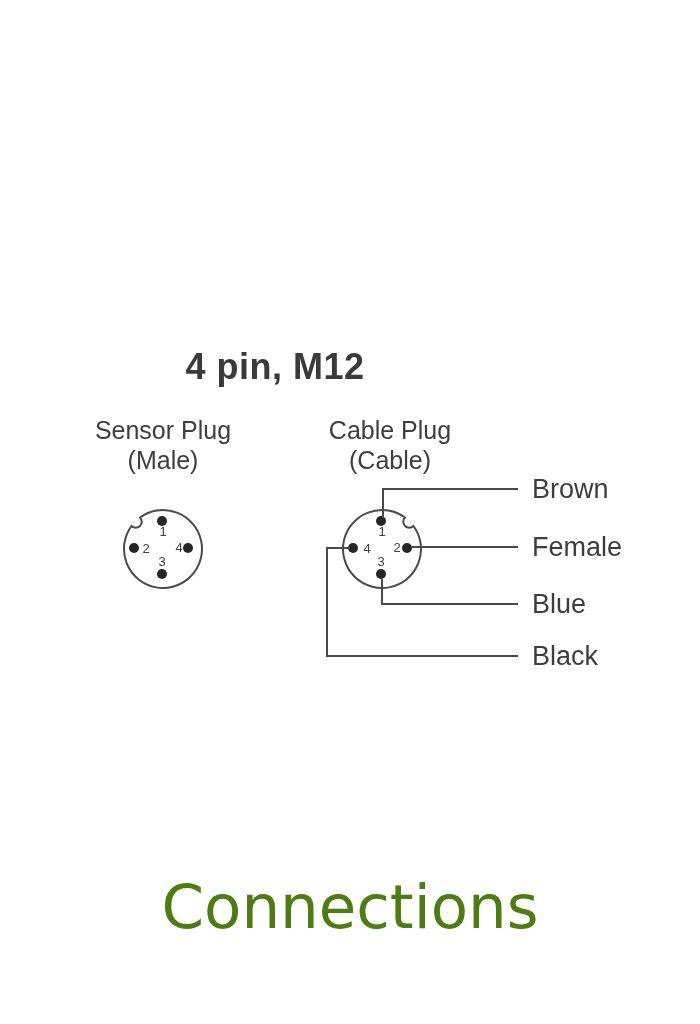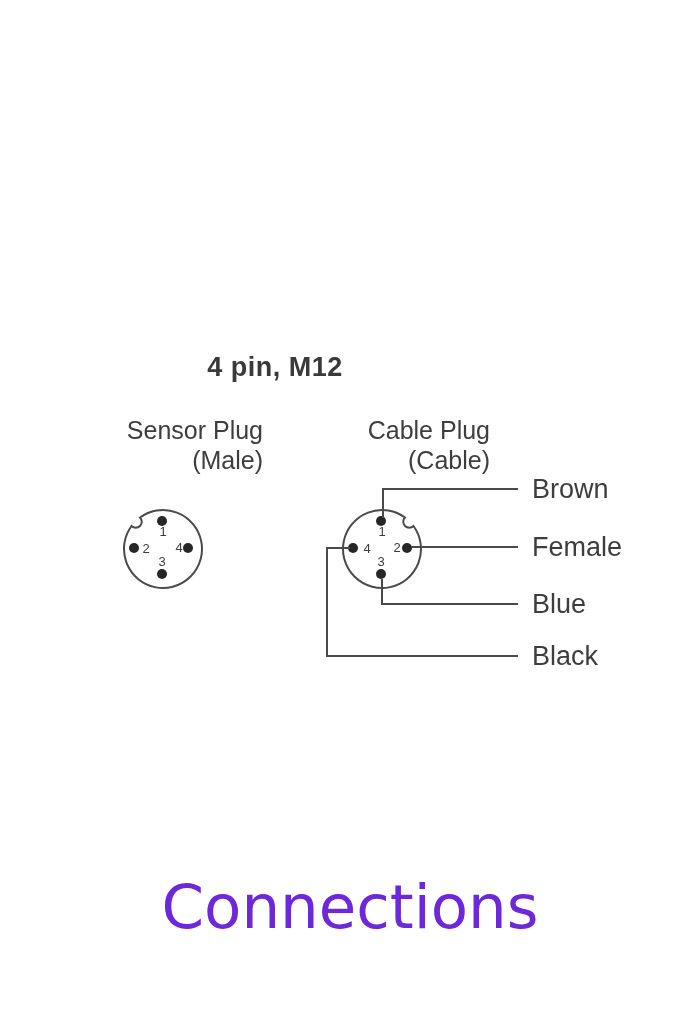--- a/index.html
+++ b/index.html
@@ -14,31 +14,31 @@
     background: #ffffff;
     overflow: hidden;
     font-family: "Liberation Sans", sans-serif;
   }
   .diagram-title {
     position: absolute;
     left: 125px;
     top: 352px;
     width: 300px;
     text-align: center;
-    font-size: 27px;
+    font-size: 36px;
     font-weight: bold;
     line-height: 30px;
     color: #3a3a3a;
     letter-spacing: 0.5px;
   }
   .plug-label {
     position: absolute;
     top: 415px;
     width: 200px;
-    text-align: right;
+    text-align: center;
     font-size: 25px;
     line-height: 30px;
     color: #3d3d3d;
   }
   .plug-label.male { left: 63px; }
   .plug-label.female { left: 290px; }
   .connector-svg {
     position: absolute;
     width: 130px;
     height: 130px;
@@ -85,21 +85,21 @@
   .wire-label.black { top: 640px; }
   .caption {
     position: absolute;
     left: 0;
     top: 870px;
     width: 700px;
     text-align: center;
     font-family: "DejaVu Sans", sans-serif;
     font-size: 61px;
     line-height: 74px;
-    color: #6d28d9;
+    color: #4d7c0f;
   }
 </style>
 </head>
 <body>
 
 <div class="stage">
 
   <div class="diagram-title">4 pin, M12</div>
 
   <div class="plug-label male">

